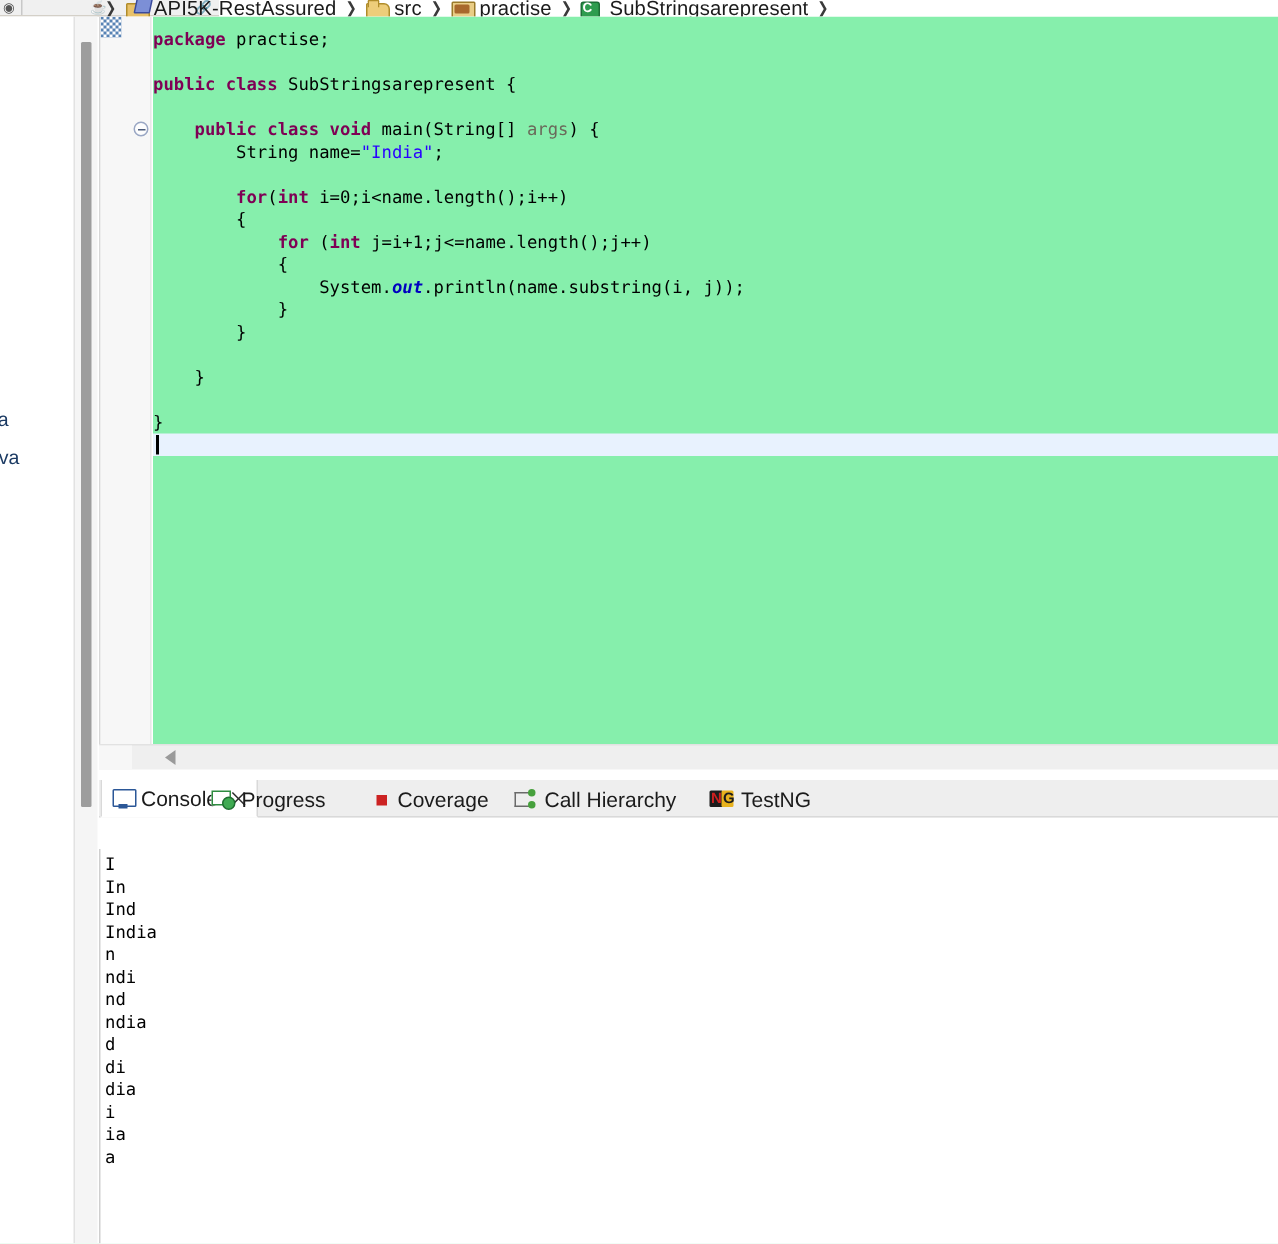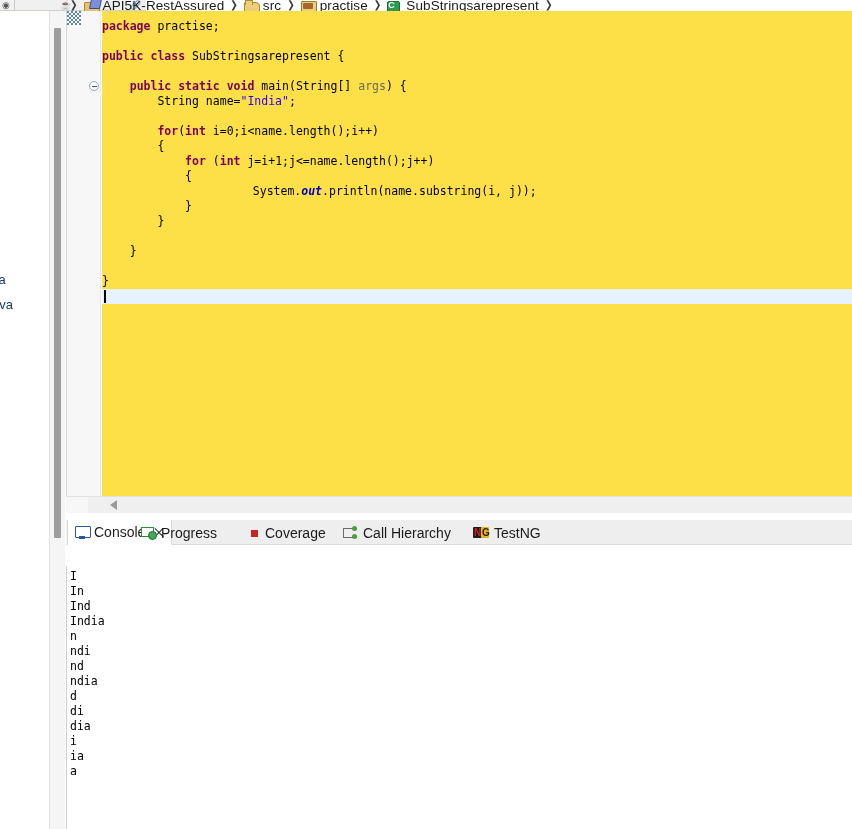--- a/index.html
+++ b/index.html
@@ -141,21 +141,21 @@
     width: 5px; height: 1px; background: #4a5a7a;
   }
   .breakpoint-ruler {
     position: absolute; left: 0px; top: 0px; width: 14px; height: 14px;
     background:
       repeating-conic-gradient(#ffffff 0% 25%, #3b6ea8 0% 50%) 0 0/4px 4px;
     opacity: .85;
   }
   .code-area {
     position: absolute; left: 35px; top: 0; right: 0; height: 100%;
-    background: #fde047;
+    background: #86efac;
   }
   .code-line {
     position: absolute; left: 0; right: 0; height: 15px;
     font-family: "DejaVu Sans Mono", monospace;
     font-size: 11.5px; line-height: 15px;
     white-space: pre;
     color: #000000;
   }
   .cur-line-hl {
     position: absolute; left: 0; right: 0; height: 15px;
@@ -377,28 +377,28 @@
         <div class="line-num" style="top: 248px;">17</div>
         <div class="line-num" style="top: 263px;">18</div>
         <div class="line-num" style="top: 278px;">19</div>
       </div>
     <div class="code-area">
       <div id="code-lines">
           <div class="code-line" style="top: 8px;"><span class="k">package </span><span class="n">practise;</span></div>
           <div class="code-line" style="top: 23px;"></div>
           <div class="code-line" style="top: 38px;"><span class="k">public class </span><span class="n">SubStringsarepresent {</span></div>
           <div class="code-line" style="top: 53px;"></div>
-          <div class="code-line" style="top: 68px;">    <span class="k">public static void </span><span class="n">main(String[] </span><span class="p">args</span><span class="n">) {</span></div>
+          <div class="code-line" style="top: 68px;">    <span class="k">public class void </span><span class="n">main(String[] </span><span class="p">args</span><span class="n">) {</span></div>
           <div class="code-line" style="top: 83px;">        <span class="n">String name=</span><span class="s">"India"</span><span class="n">;</span></div>
           <div class="code-line" style="top: 98px;"></div>
           <div class="code-line" style="top: 113px;">        <span class="k">for</span><span class="n">(</span><span class="k">int</span><span class="n"> i=0;i&lt;name.length();i++)</span></div>
           <div class="code-line" style="top: 128px;">        <span class="n">{</span></div>
           <div class="code-line" style="top: 143px;">            <span class="k">for</span><span class="n"> (</span><span class="k">int</span><span class="n"> j=i+1;j&lt;=name.length();j++)</span></div>
           <div class="code-line" style="top: 158px;">            <span class="n">{</span></div>
-          <div class="code-line" style="top: 173px; padding-left: 40px;">                <span class="n">System.</span><span class="f">out</span><span class="n">.println(name.substring(i, j));</span></div>
+          <div class="code-line" style="top: 173px;">                <span class="n">System.</span><span class="f">out</span><span class="n">.println(name.substring(i, j));</span></div>
           <div class="code-line" style="top: 188px;">            <span class="n">}</span></div>
           <div class="code-line" style="top: 203px;">        <span class="n">}</span></div>
           <div class="code-line" style="top: 218px;"></div>
           <div class="code-line" style="top: 233px;">    <span class="n">}</span></div>
           <div class="code-line" style="top: 248px;"></div>
           <div class="code-line" style="top: 263px;"><span class="n">}</span></div>
           <div class="cur-line-hl" style="top: 278px;"></div>
           <div class="caret" style="top: 279px; left: 2px;"></div>
           <div class="code-line" style="top: 278px;"></div>
         </div>

